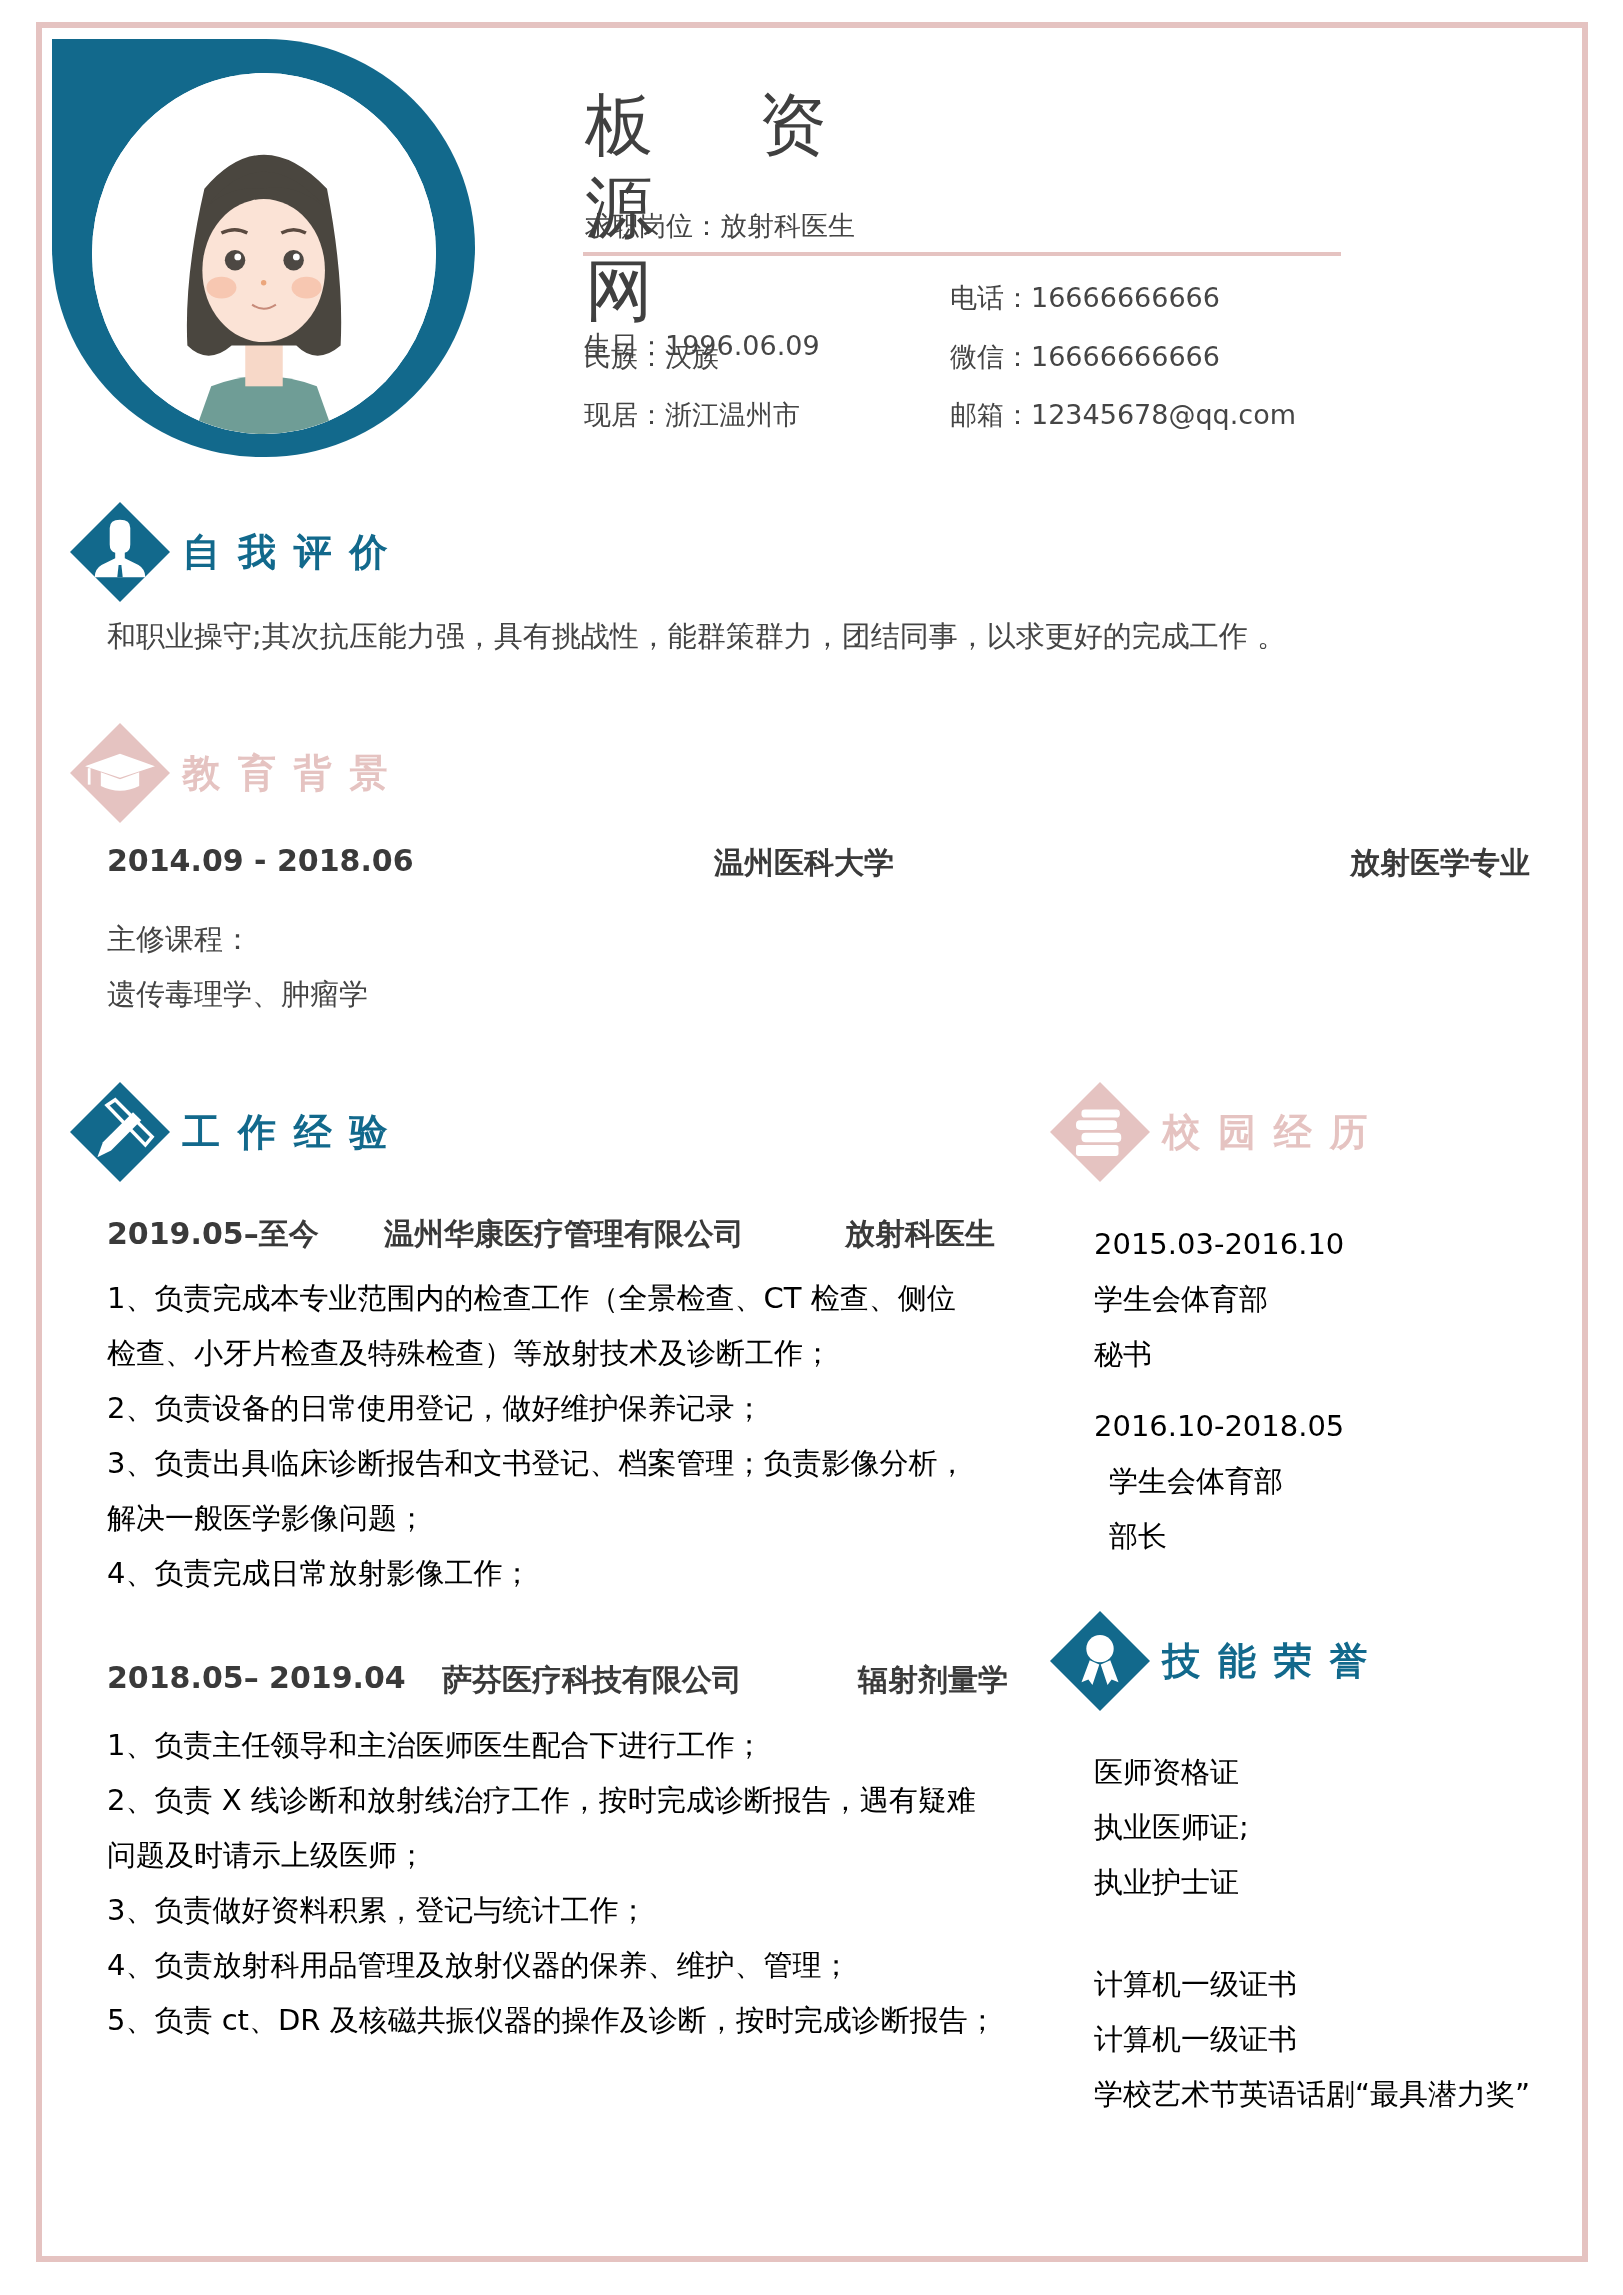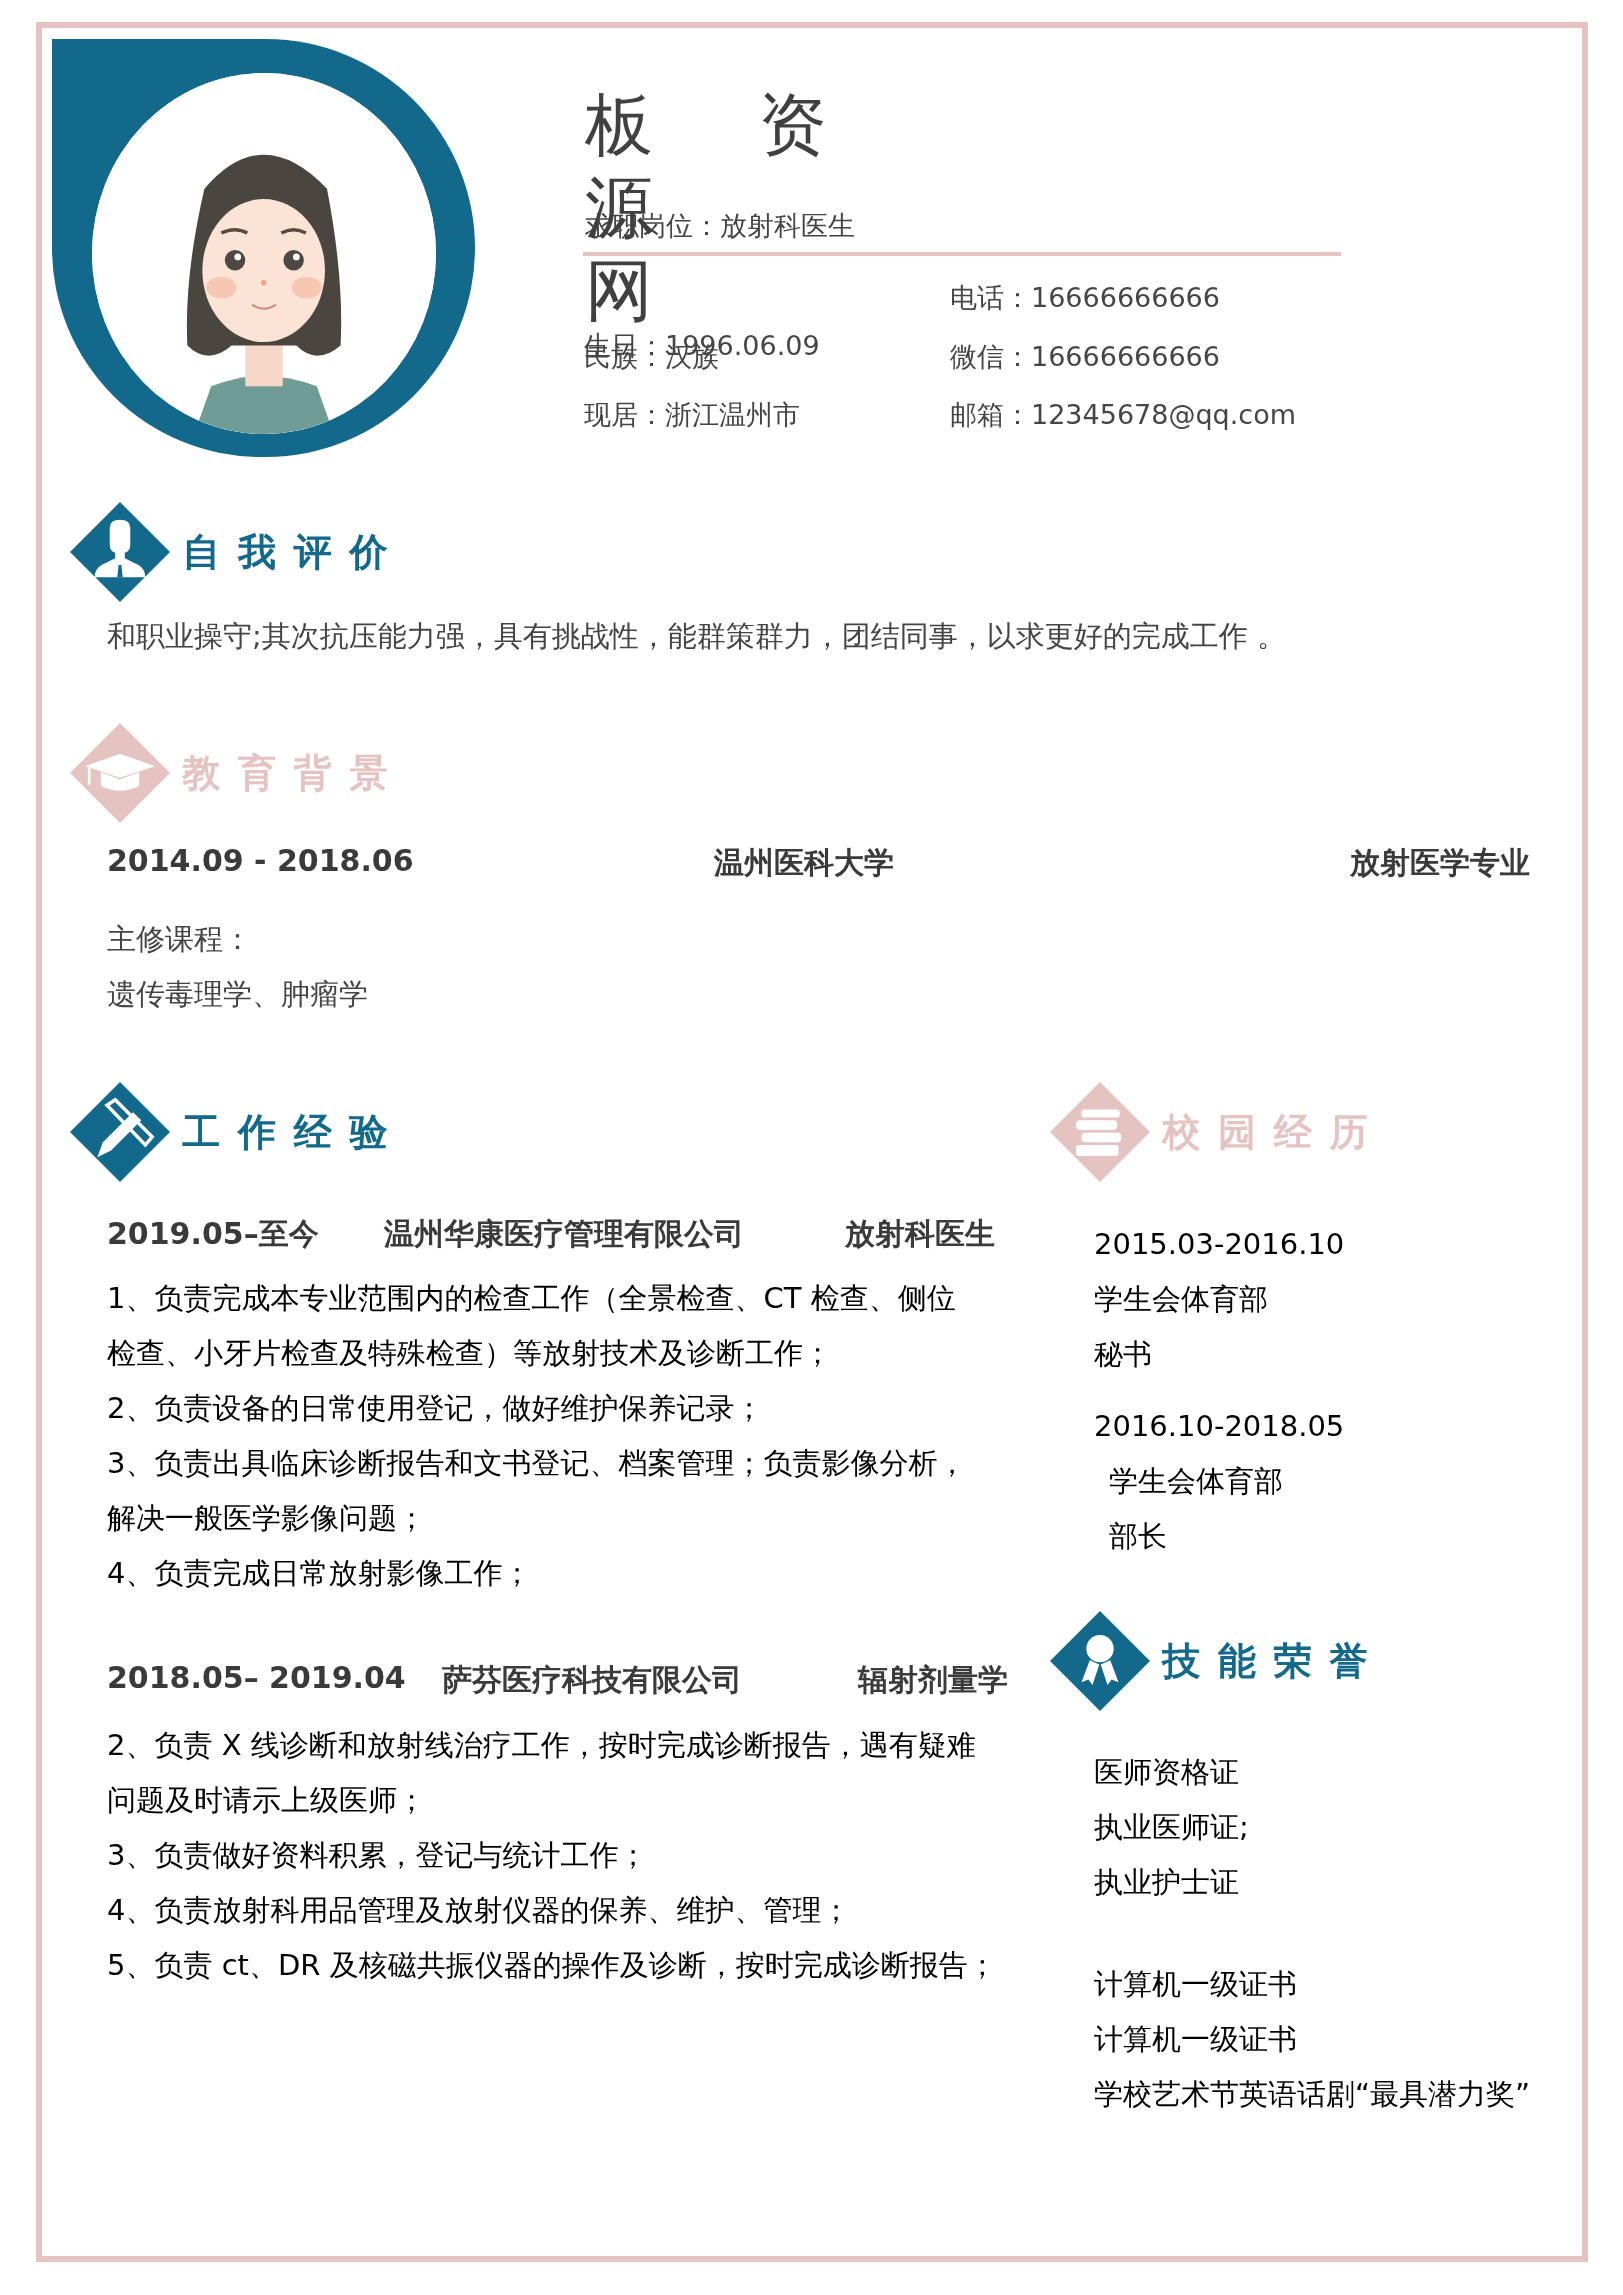--- a/index.html
+++ b/index.html
@@ -142,20 +142,21 @@
   <div class="rline">2、负责设备的日常使用登记，做好维护保养记录；</div>
   <div class="rline">3、负责出具临床诊断报告和文书登记、档案管理；负责影像分析，</div>
   <div class="rline">解决一般医学影像问题；</div>
   <div class="rline">4、负责完成日常放射影像工作；</div>
 </div>
 
 <div class="abs bold" style="left:107px; top:1660px; font-size:30px;">2018.05– 2019.04</div>
 <div class="abs bold" style="left:442px; top:1660px; font-size:30px;">萨芬医疗科技有限公司</div>
 <div class="abs bold" style="left:858px; top:1660px; font-size:30px;">辐射剂量学</div>
 <div class="abs" style="left:107px; top:1718px;">
+  <div class="rline">1、负责主任领导和主治医师医生配合下进行工作；</div>
   <div class="rline">2、负责 X 线诊断和放射线治疗工作，按时完成诊断报告，遇有疑难</div>
   <div class="rline">问题及时请示上级医师；</div>
   <div class="rline">3、负责做好资料积累，登记与统计工作；</div>
   <div class="rline">4、负责放射科用品管理及放射仪器的保养、维护、管理；</div>
   <div class="rline">5、负责 ct、DR 及核磁共振仪器的操作及诊断，按时完成诊断报告；</div>
 </div>
 
 <div class="abs section" style="left:1050px; top:1082px;">
   <div class="diamond-wrap">
     <svg width="100" height="100" viewBox="0 0 146 146">

